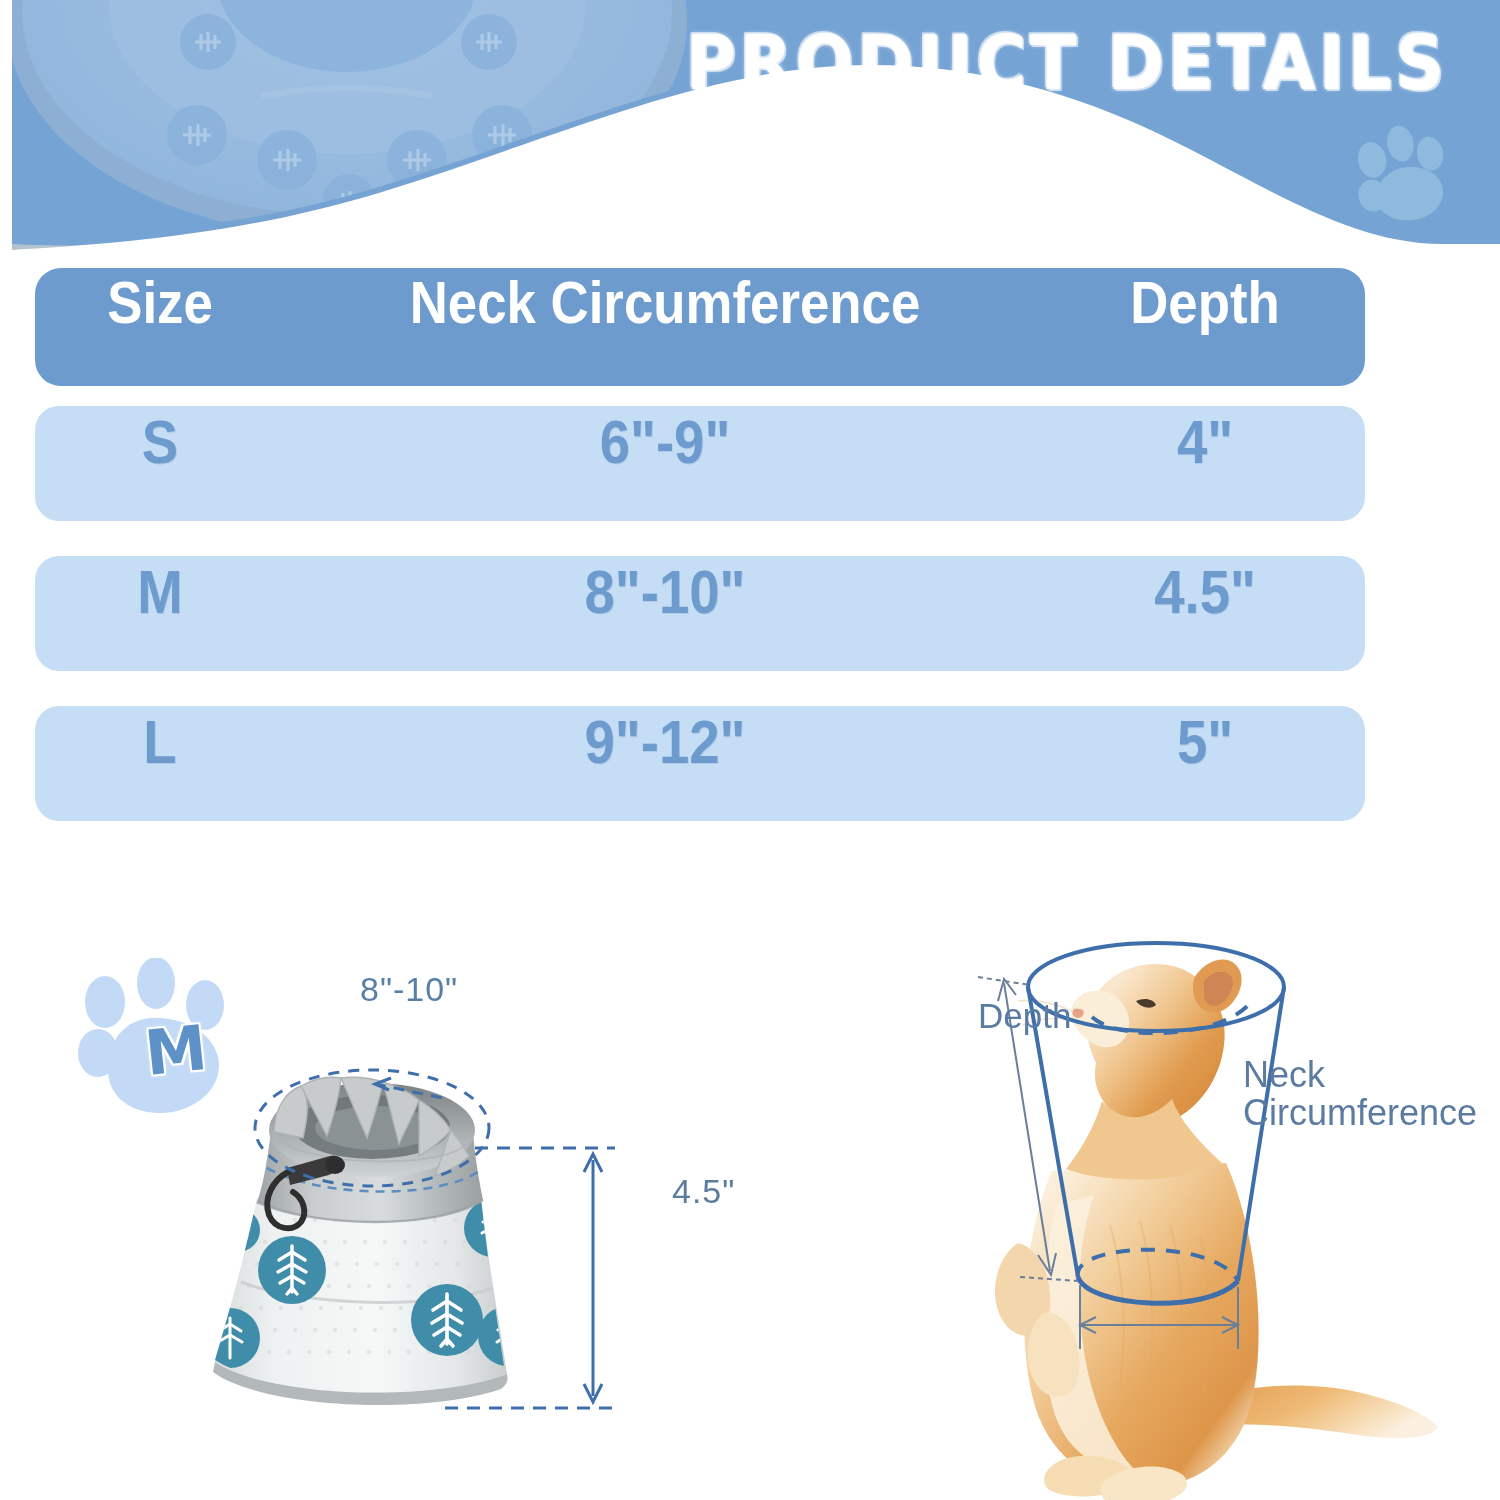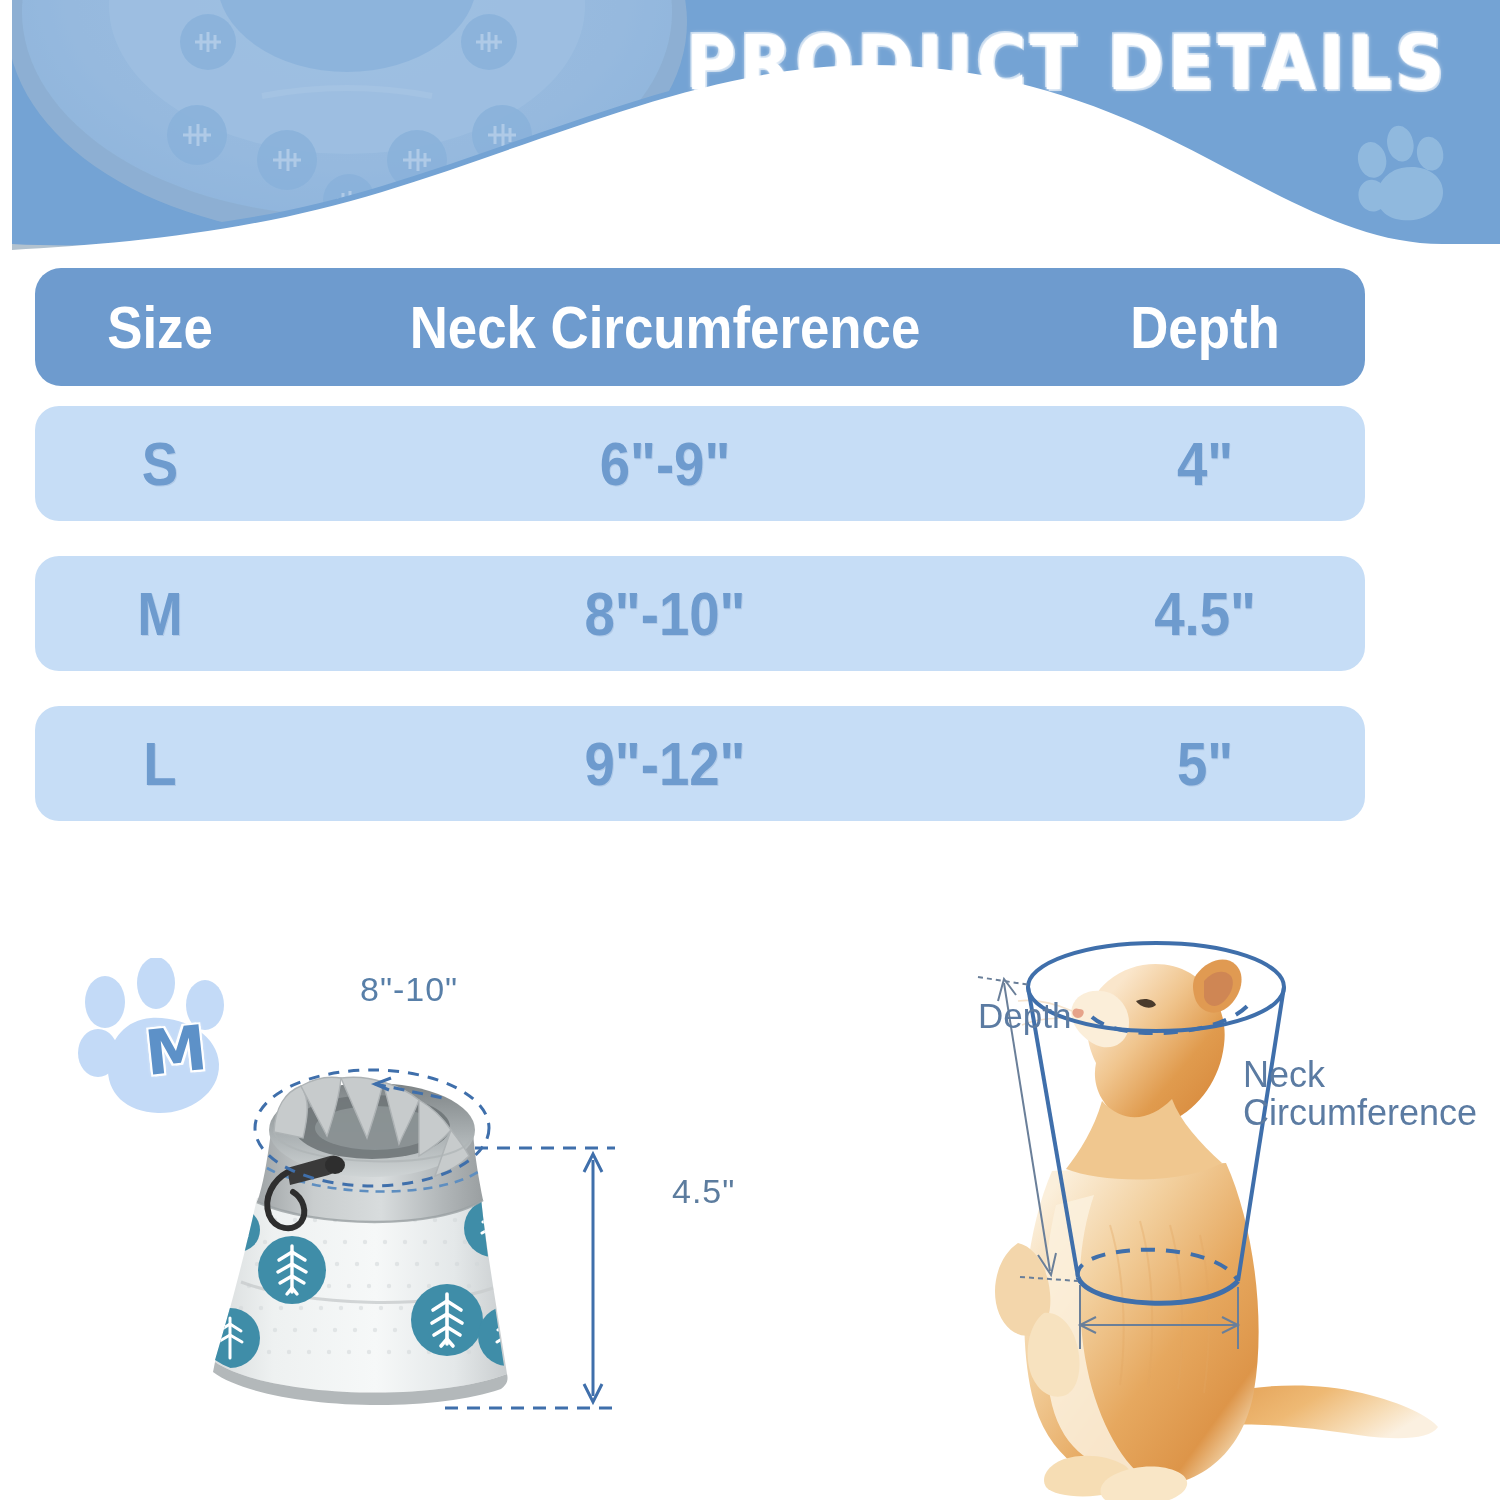--- a/index.html
+++ b/index.html
@@ -53,21 +53,20 @@
     position: absolute;
     left: 35px;
     top: 268px;
     width: 1330px;
   }
   .trow {
     position: relative;
     box-sizing: border-box;
     border-radius: 22px;
     display: flex;
-    align-items: center;
   }
   #table-header-row {
     height: 118px;
     background: #6e9bce;
     border-radius: 26px;
     margin-bottom: 20px;
   }
   .data-row {
     height: 115px;
     background: #c6ddf6;

